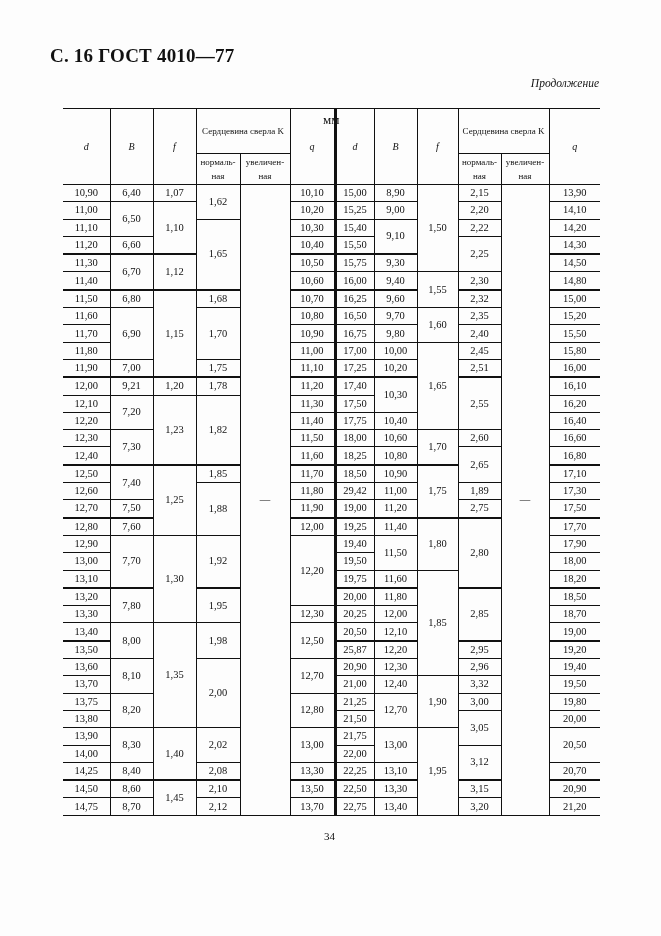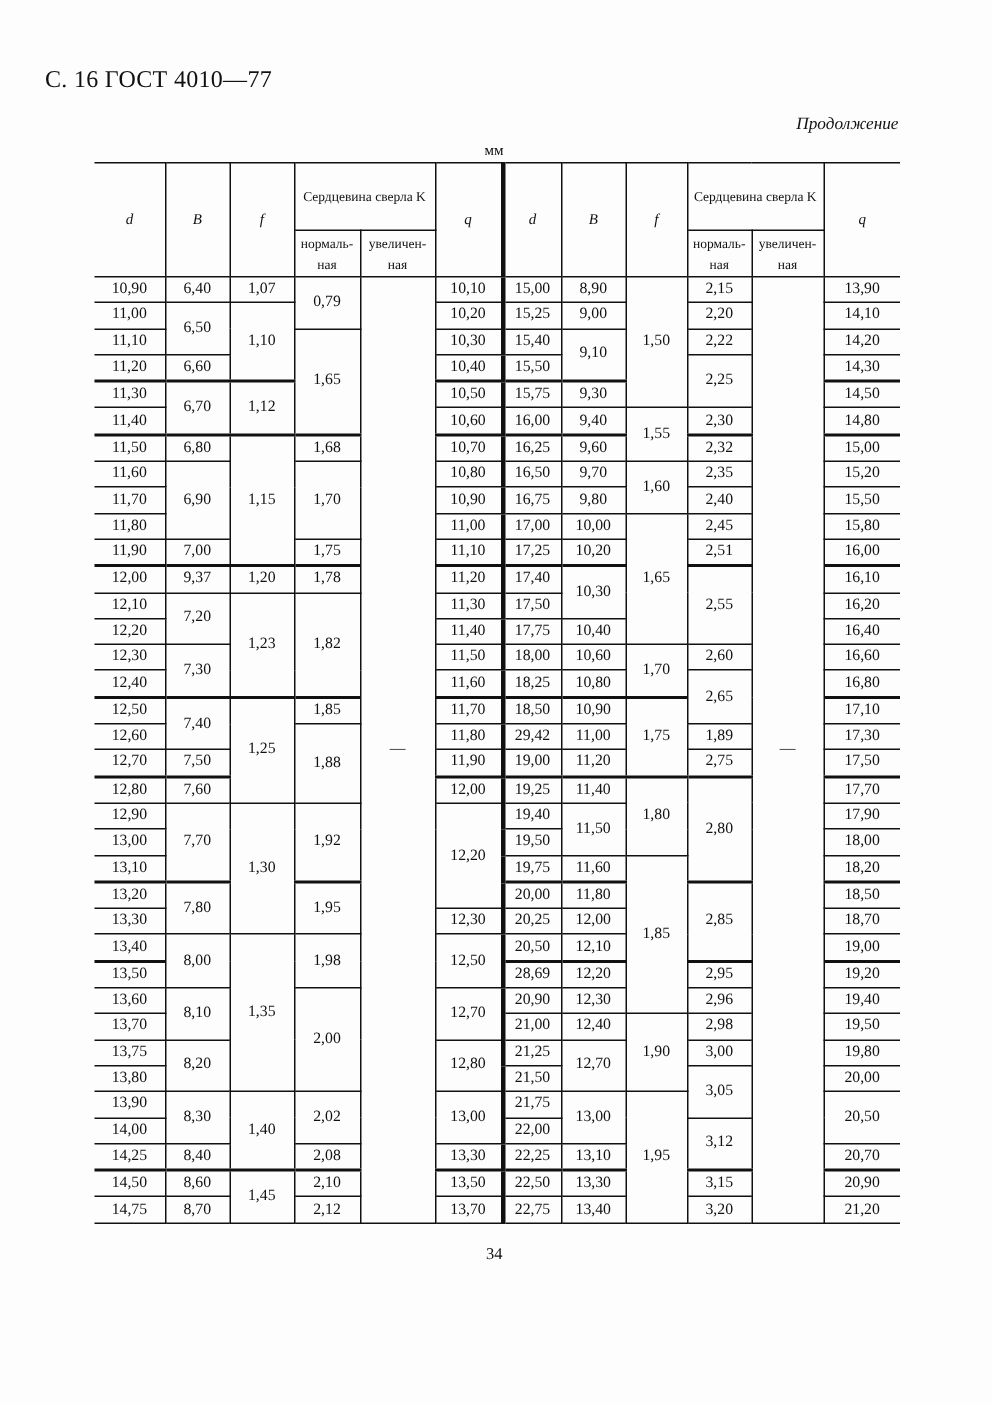--- a/index.html
+++ b/index.html
@@ -1,19 +1,19 @@
 <!DOCTYPE html>
 <html><head>
 <meta charset="utf-8">
 <style>
   html,body{margin:0;padding:0;background:#fdfdfd;}
   body{width:661px;height:936px;position:relative;font-family:"Liberation Serif","DejaVu Serif",serif;color:#111;overflow:hidden;}
-  .page-header{position:absolute;left:30px;top:45px;font-weight:normal;font-size:16px;letter-spacing:0.2px;}
+  .page-header{position:absolute;left:50px;top:45px;font-weight:bold;font-size:19px;letter-spacing:0.2px;}
   .continuation{position:absolute;right:62px;top:77px;font-style:italic;font-size:11.5px;}
-  .units{position:absolute;left:323px;top:95px;font-size:10px;}
+  .units{position:absolute;left:323px;top:112px;font-size:13px;}
   .page-number{position:absolute;left:324px;top:830px;font-size:11px;text-align:center;}
   table.data{position:absolute;left:63px;top:108px;width:537px;border-collapse:collapse;table-layout:fixed;font-size:10.5px;}
   table.data td,table.data th{border:1px solid #111;padding:0;text-align:center;vertical-align:middle;font-weight:normal;height:16.3px;line-height:14px;}
   table.data th{font-size:9px;}
   table.data th.italic{font-style:italic;font-size:10px;}
   .hdr-top th{border-top:2px solid #111;}
   .hdr-last th{border-bottom:3px solid #111;}
   .thick-l{border-left:3px solid #111 !important;}
   table.data tr.sep td{border-top:2px solid #111;}
   .tl{border-left:0 !important;}
@@ -59,21 +59,21 @@
       <th>увеличен-ная</th>
       <th>нормаль-ная</th>
       <th>увеличен-ная</th>
     </tr>
   </thead>
   <tbody id="tbody">
       <tr>
         <td class="tl">10,90</td>
         <td>6,40</td>
         <td>1,07</td>
-        <td rowspan="2">0,79</td>
+        <td rowspan="2">1,62</td>
         <td rowspan="36">—</td>
         <td>10,10</td>
         <td class="thick-l">15,00</td>
         <td>8,90</td>
         <td rowspan="5">1,50</td>
         <td>2,15</td>
         <td rowspan="36">—</td>
         <td class="tr">13,90</td>
       </tr>
       <tr>
@@ -165,21 +165,21 @@
         <td>7,00</td>
         <td>1,75</td>
         <td>11,10</td>
         <td class="thick-l">17,25</td>
         <td>10,20</td>
         <td>2,51</td>
         <td class="tr">16,00</td>
       </tr>
       <tr class="sep">
         <td class="tl">12,00</td>
-        <td>9,37</td>
+        <td>9,21</td>
         <td>1,20</td>
         <td>1,78</td>
         <td>11,20</td>
         <td class="thick-l">17,40</td>
         <td rowspan="2">10,30</td>
         <td rowspan="3">2,55</td>
         <td class="tr">16,10</td>
       </tr>
       <tr>
         <td class="tl">12,10</td>
@@ -297,41 +297,41 @@
         <td rowspan="2">8,00</td>
         <td rowspan="6">1,35</td>
         <td rowspan="2">1,98</td>
         <td rowspan="2">12,50</td>
         <td class="thick-l">20,50</td>
         <td>12,10</td>
         <td class="tr">19,00</td>
       </tr>
       <tr class="sep">
         <td class="tl">13,50</td>
-        <td class="thick-l">28,69</td>
+        <td class="thick-l">25,87</td>
         <td>12,20</td>
         <td>2,95</td>
         <td class="tr">19,20</td>
       </tr>
       <tr>
         <td class="tl">13,60</td>
         <td rowspan="2">8,10</td>
         <td rowspan="4">2,00</td>
         <td rowspan="2">12,70</td>
         <td class="thick-l">20,90</td>
         <td>12,30</td>
         <td>2,96</td>
         <td class="tr">19,40</td>
       </tr>
       <tr>
         <td class="tl">13,70</td>
         <td class="thick-l">21,00</td>
         <td>12,40</td>
         <td rowspan="3">1,90</td>
-        <td>2,98</td>
+        <td>3,32</td>
         <td class="tr">19,50</td>
       </tr>
       <tr>
         <td class="tl">13,75</td>
         <td rowspan="2">8,20</td>
         <td rowspan="2">12,80</td>
         <td class="thick-l">21,25</td>
         <td rowspan="2">12,70</td>
         <td>3,00</td>
         <td class="tr">19,80</td>

